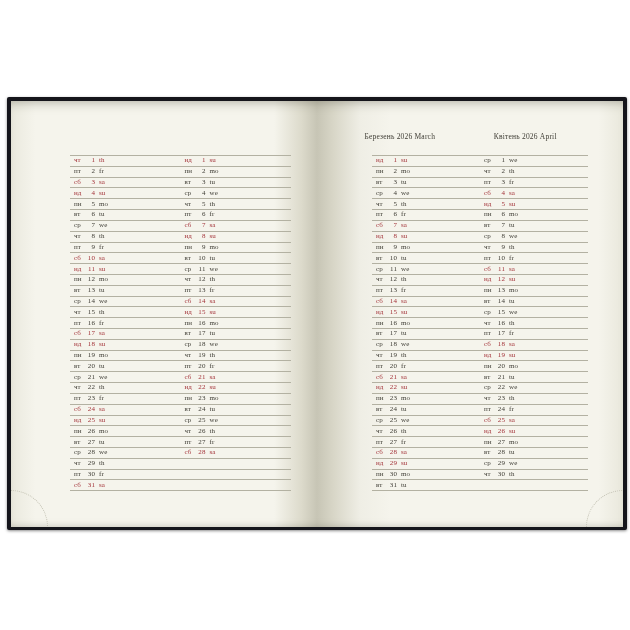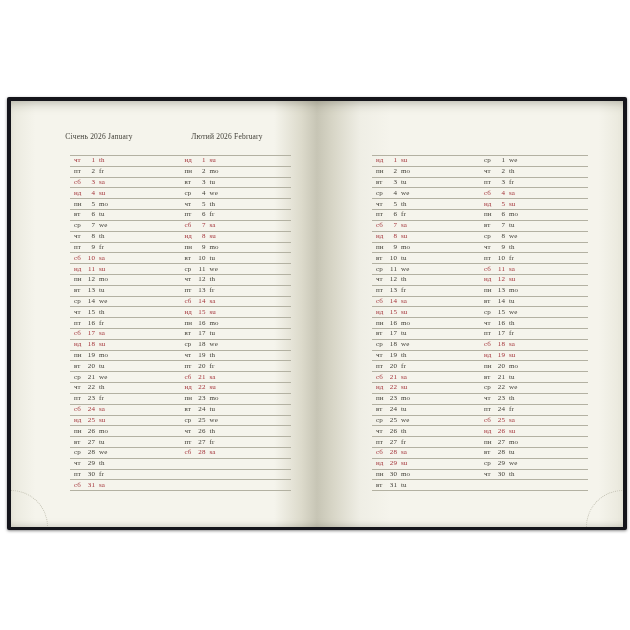--- a/index.html
+++ b/index.html
@@ -48,24 +48,20 @@
   .arc-left{left:-37px;}
   .arc-right{right:-37px;}
 </style>
 </head>
 <body>
 
 <div class="book">
   <div class="pages">
 
     <div class="page-block pb-left">
-      <div class="titles">
-        <span class="month-title">Січень 2026 January</span>
-        <span class="month-title">Лютий 2026 February</span>
-      </div>
       <div class="grid">
           <div class="row">
             <span class="cell red">
               <span class="ua">чт</span>
               <span class="num">1</span>
               <span class="en">th</span>
             </span>
             <span class="cell red">
               <span class="ua">нд</span>
               <span class="num">1</span>
@@ -417,20 +413,24 @@
               <span class="ua">сб</span>
               <span class="num">31</span>
               <span class="en">sa</span>
             </span>
             <span class="cell"></span>
           </div>
         </div>
     </div>
 
     <div class="page-block pb-right">
+      <div class="titles">
+        <span class="month-title">Березень 2026 March</span>
+        <span class="month-title">Квітень 2026 April</span>
+      </div>
       <div class="grid">
           <div class="row">
             <span class="cell red">
               <span class="ua">нд</span>
               <span class="num">1</span>
               <span class="en">su</span>
             </span>
             <span class="cell">
               <span class="ua">ср</span>
               <span class="num">1</span>

